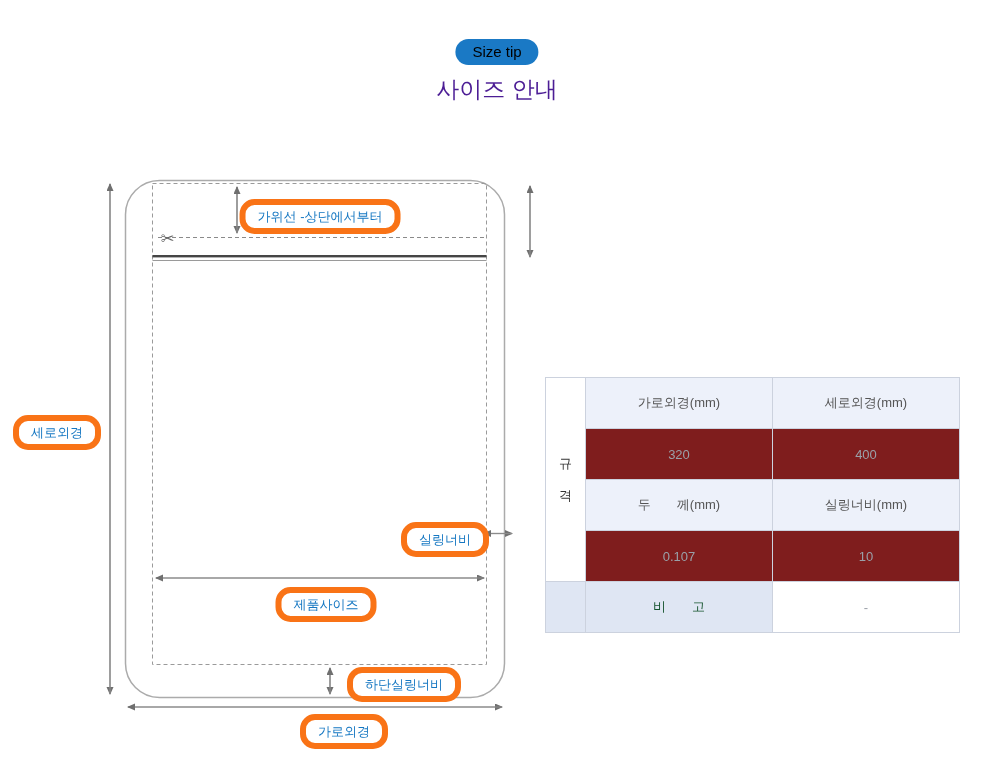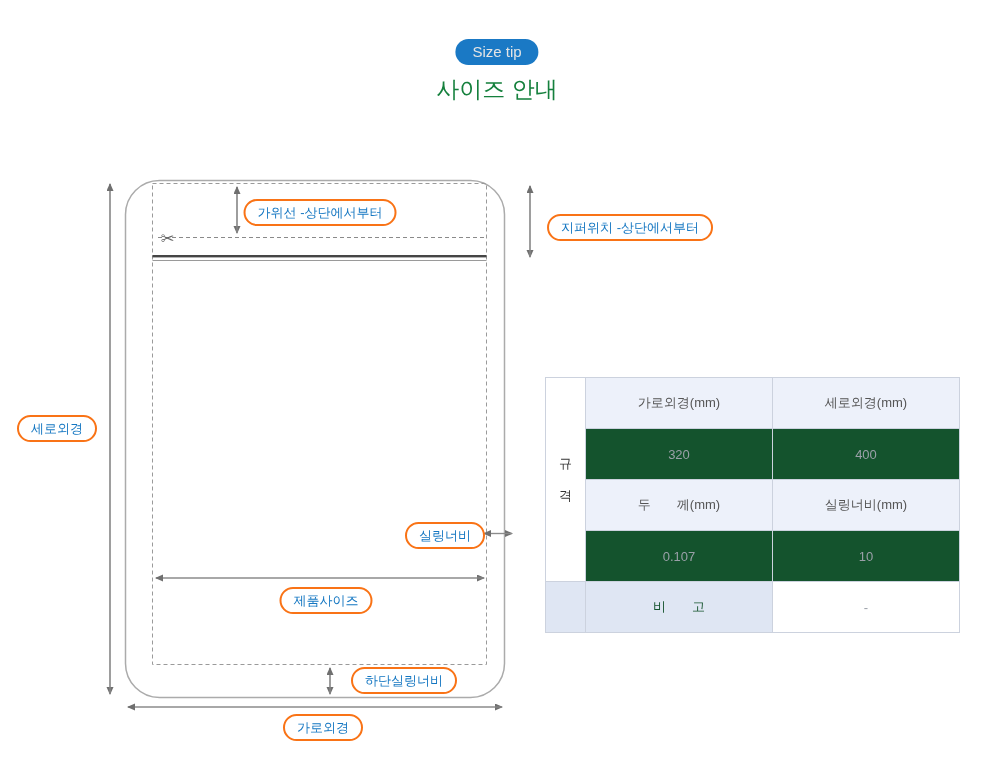--- a/index.html
+++ b/index.html
@@ -3,60 +3,60 @@
 <meta charset="utf-8">
 <style>
   html,body{margin:0;padding:0;background:#fff;}
   .page{
     position:relative;width:1000px;height:763px;background:#fff;overflow:hidden;
     font-family:"Liberation Sans","DejaVu Sans",sans-serif;
   }
   
   .badge{
     position:absolute;left:497px;top:39px;transform:translateX(-50%);
-    background:#1a79c5;color:#e5e5e5;font-size:15px;line-height:16px;
+    background:#1a79c5;color:#000000;font-size:15px;line-height:16px;
     padding:5px 17px;border-radius:15px;white-space:nowrap;
   }
   .title{
     position:absolute;left:497px;top:74px;transform:translateX(-50%);
-    font-size:23px;font-weight:500;color:#15803d;white-space:nowrap;
+    font-size:23px;font-weight:500;color:#4c1d95;white-space:nowrap;
   }
   
   svg.diagram{position:absolute;left:0;top:0;}
   .arrow{stroke:#8b8b8b;stroke-width:1.2;}
   .pill{
     position:absolute;transform:translateX(-50%);z-index:2;
-    background:#fff;border:2px solid #f97316;color:#1577c2;
+    background:#fff;border:6px solid #f97316;color:#1577c2;
     font-size:13px;line-height:17px;padding:3px 12px;border-radius:15px;white-space:nowrap;
   }
   .p-cut{left:320px;top:199px;}
   .p-zip{left:630px;top:214px;}
   .p-outer-h{left:57px;top:415px;text-align:center;}
   .p-seal{left:445px;top:522px;}
   .p-inner-w{left:326px;top:587px;}
   .p-bottom-seal{left:404px;top:667px;}
-  .p-outer-w{left:323px;top:714px;}
+  .p-outer-w{left:344px;top:714px;}
   
   .right-heading{
     position:absolute;left:545px;top:325px;font-size:21px;color:#222;white-space:nowrap;
   }
   .right-heading .bar{font-weight:700;margin-right:9px;color:#222;}
   .right-heading .bold{font-weight:700;}
   table.spec{
     position:absolute;left:545px;top:377px;width:414px;
     border-collapse:collapse;table-layout:fixed;
   }
   table.spec td{
     border:1px solid #ccd2de;height:34px;text-align:center;vertical-align:middle;
     font-size:13px;padding:8px;
   }
   td.spec-col{background:#fff;color:#333;font-size:16px;}
   td.spec-col span{display:block;line-height:32px;}
   td.hd{background:#edf1fa;color:#555;}
-  td.vl{background:#14532d;color:#9aa0a8;}
+  td.vl{background:#7f1d1d;color:#9aa0a8;}
   td.remark-pad{background:#dfe6f3;}
   td.remark-label{background:#dfe6f3;color:#14532d;}
   td.remark-value{background:#fff;color:#9aa0a8;}
   .notes{position:absolute;left:545px;top:558px;font-size:14px;color:#222;}
   .notes .note{margin-bottom:9px;line-height:21px;white-space:nowrap;}
   .notes .bar{margin-right:8px;color:#222;}
 </style>
 </head>
 <body>
 
@@ -106,21 +106,20 @@
       <line class="arrow" x1="330" y1="668" x2="330" y2="694" marker-end="url(#ah)"></line>
       <line class="arrow" x1="330" y1="694" x2="330" y2="668" marker-end="url(#ah)"></line>
     </g>
     <g>
       <line class="arrow" x1="128" y1="707" x2="502" y2="707" marker-end="url(#ah)"></line>
       <line class="arrow" x1="502" y1="707" x2="128" y2="707" marker-end="url(#ah)"></line>
     </g>
   </svg>
 
   <div class="pill p-cut">가위선 -상단에서부터</div>
-  <div class="pill p-zip">지퍼위치 -상단에서부터</div>
   <div class="pill p-outer-h">세로외경</div>
   <div class="pill p-seal">실링너비</div>
   <div class="pill p-inner-w">제품사이즈</div>
   <div class="pill p-bottom-seal">하단실링너비</div>
   <div class="pill p-outer-w">가로외경</div>
 
 
   <table class="spec">
     <colgroup>
         <col style="width:40px">

